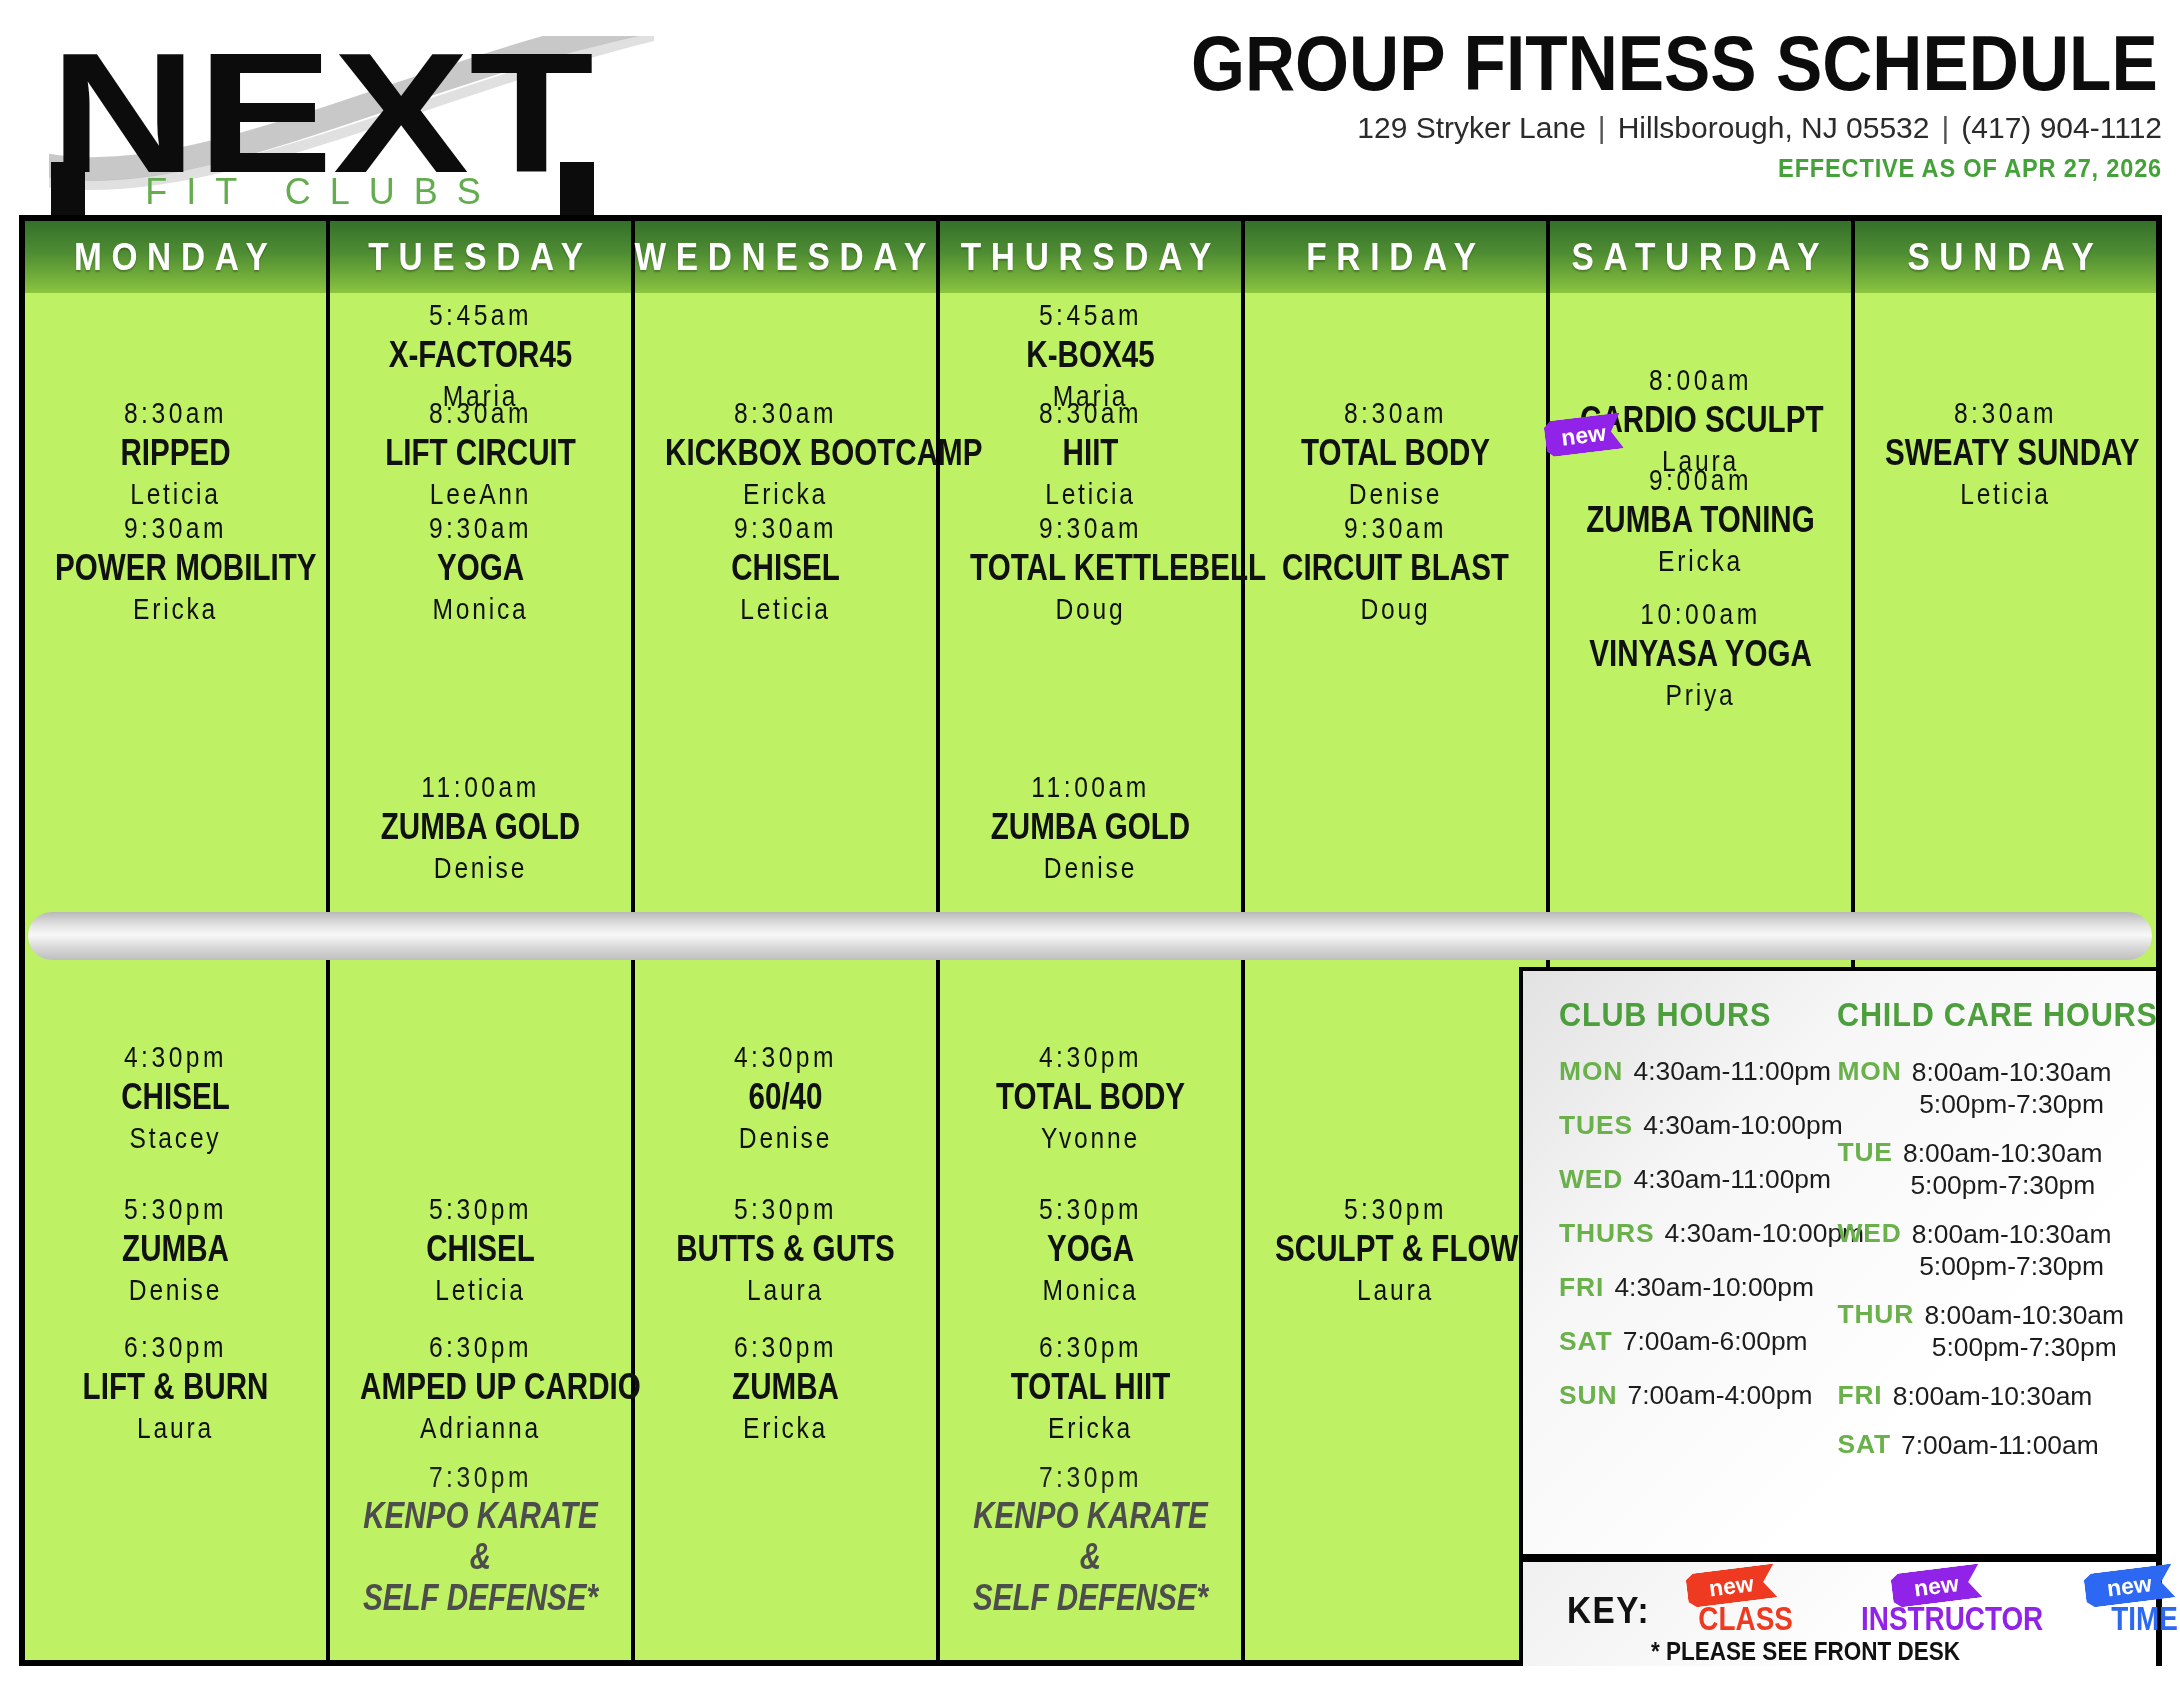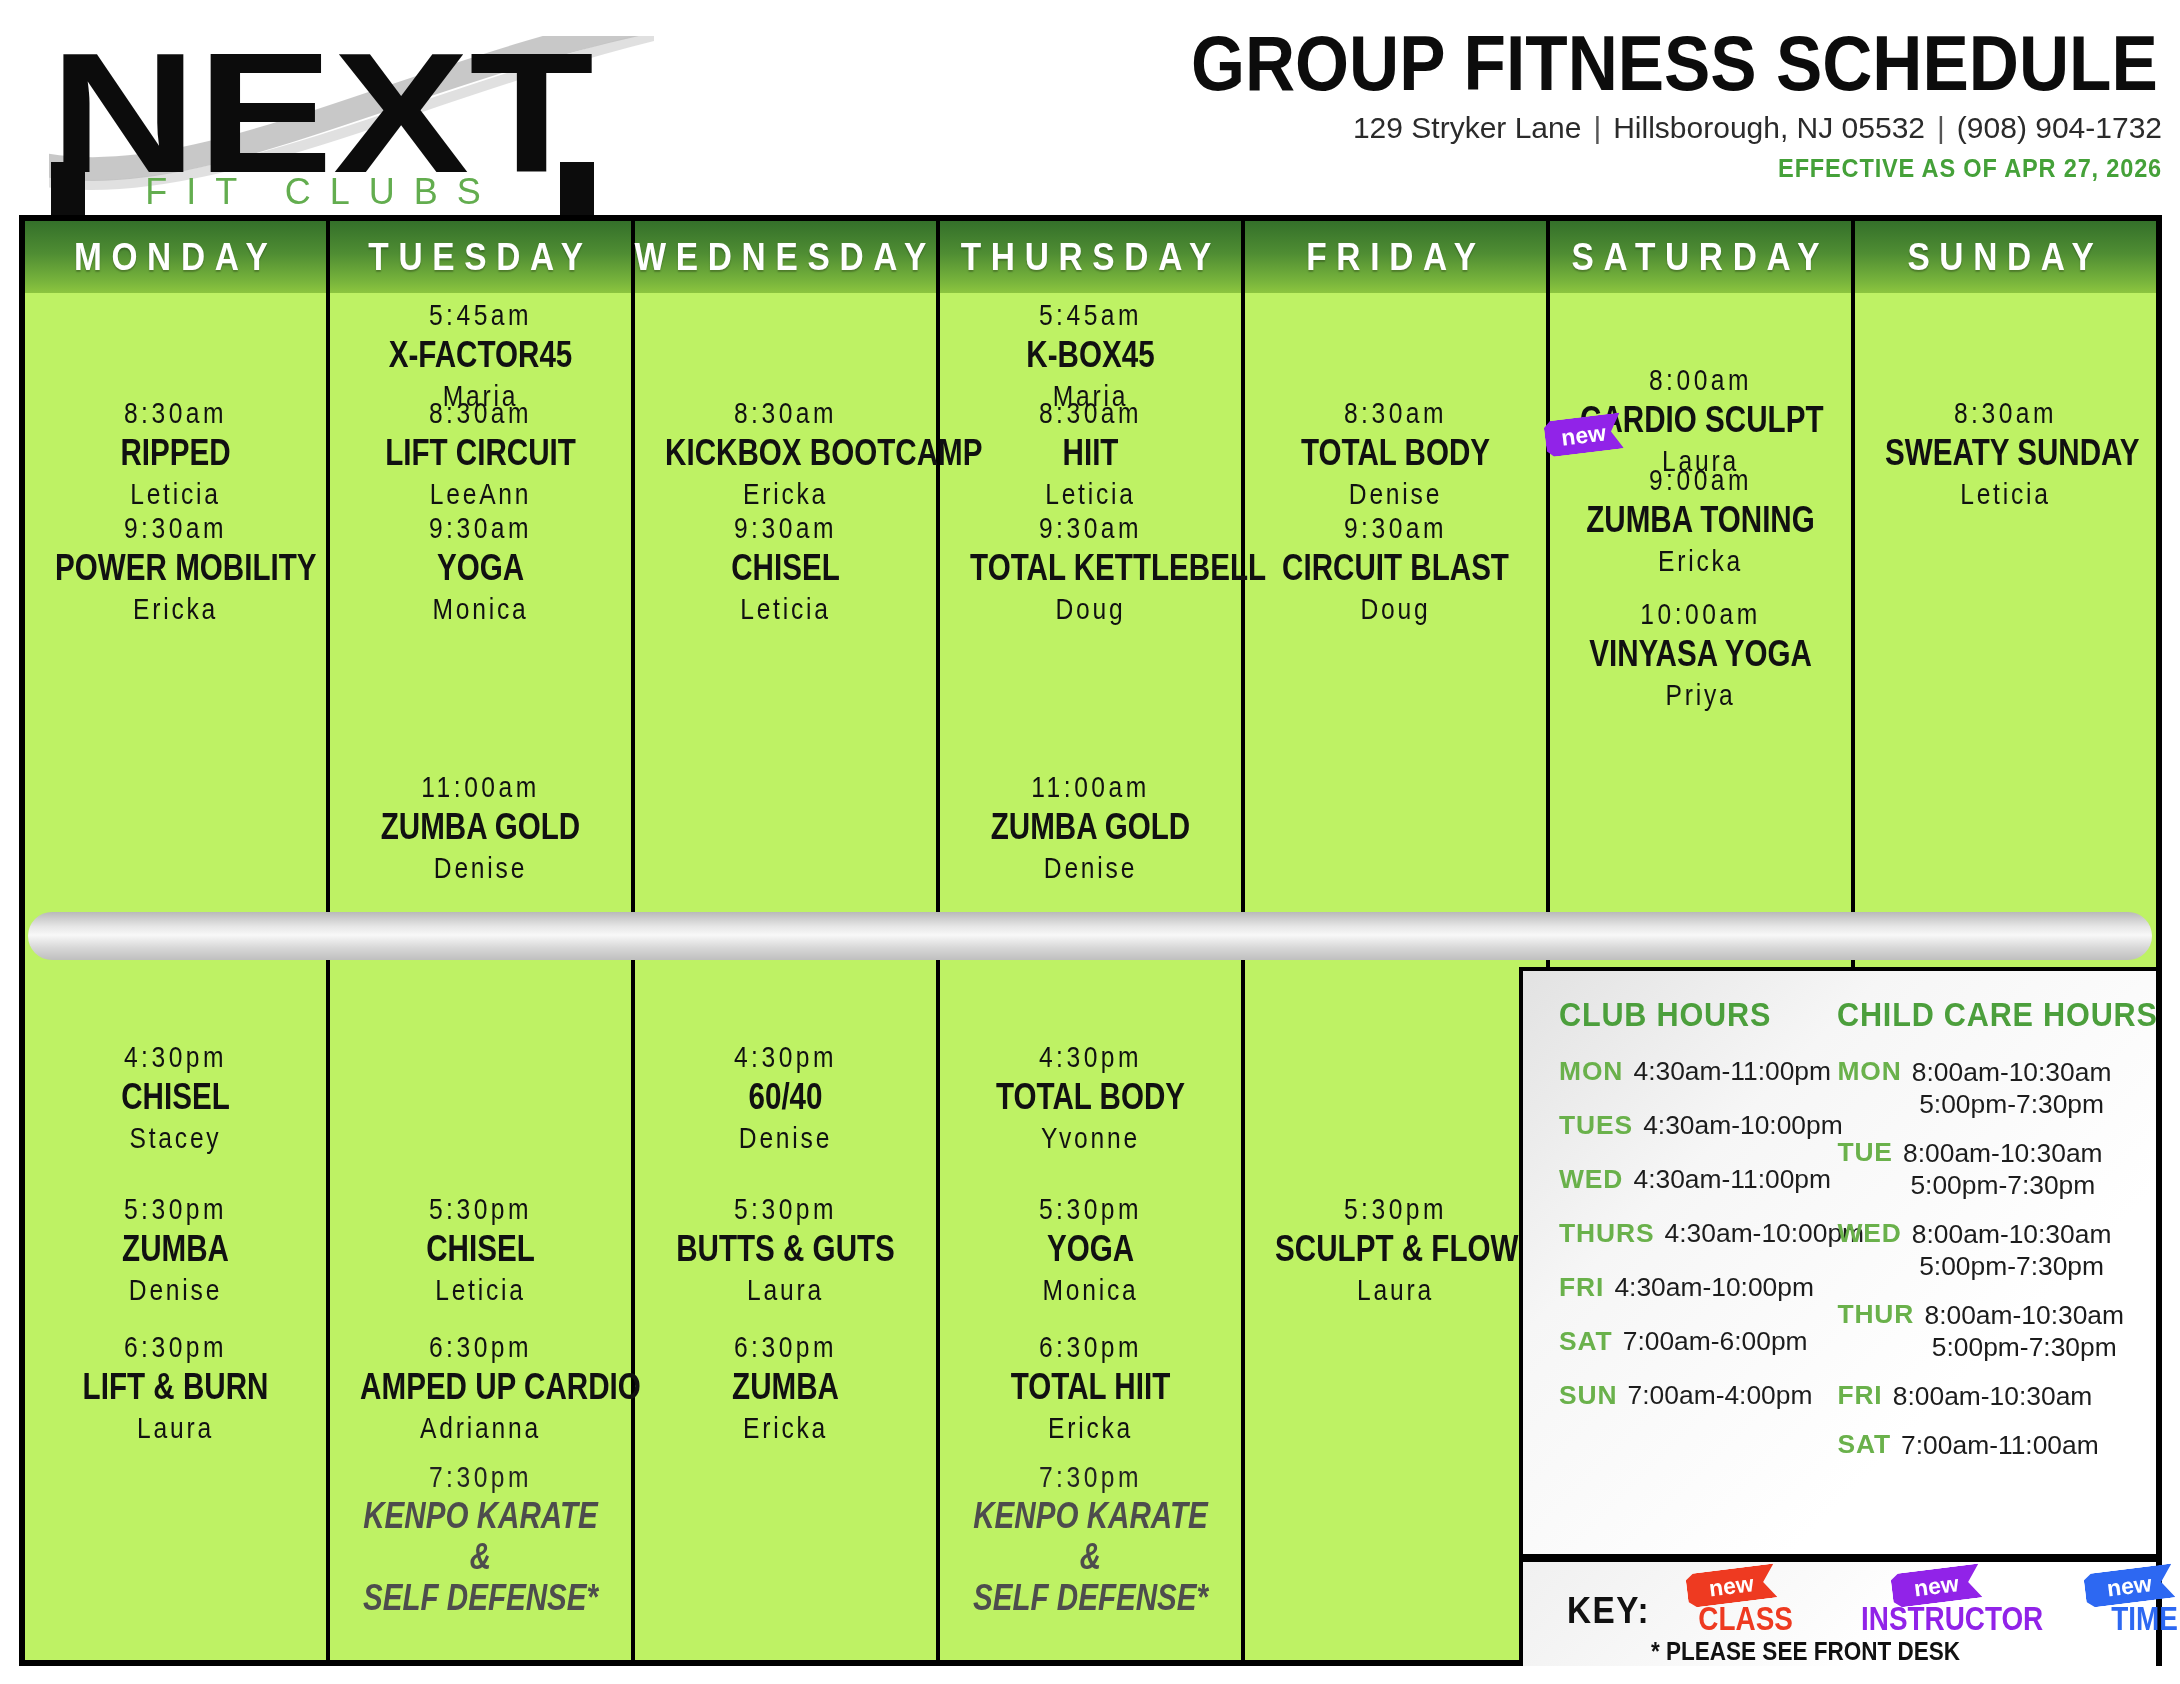--- a/index.html
+++ b/index.html
@@ -110,21 +110,21 @@
   <div class="logo-bar l"></div>
   <div class="logo-bar r"></div>
   <div class="logo-sub">FIT CLUBS</div>
 </div>
 
 <div class="masthead">
   <svg width="971" height="81" viewBox="0 0 1140 95">
     <text x="0" y="82" textLength="1135" lengthAdjust="spacingAndGlyphs" font-family="Liberation Sans, sans-serif" font-size="92" font-weight="900" fill="#0c0c0c">GROUP FITNESS SCHEDULE</text>
   </svg>
   <div class="addr">
-    <span>129 Stryker Lane</span><span class="sep">|</span><span>Hillsborough, NJ 05532</span><span class="sep">|</span><span>(908) 904-1732</span>
+    <span>129 Stryker Lane</span><span class="sep">|</span><span>Hillsborough, NJ 05532</span><span class="sep">|</span><span>(417) 904-1112</span>
   </div>
   <div class="eff">EFFECTIVE AS OF APR 27, 2026</div>
 </div>
 
 <div class="table">
   <div class="grid" id="grid">
       <div class="day-col">
         <div class="day-header">
           <span>MONDAY</span>
         </div>

